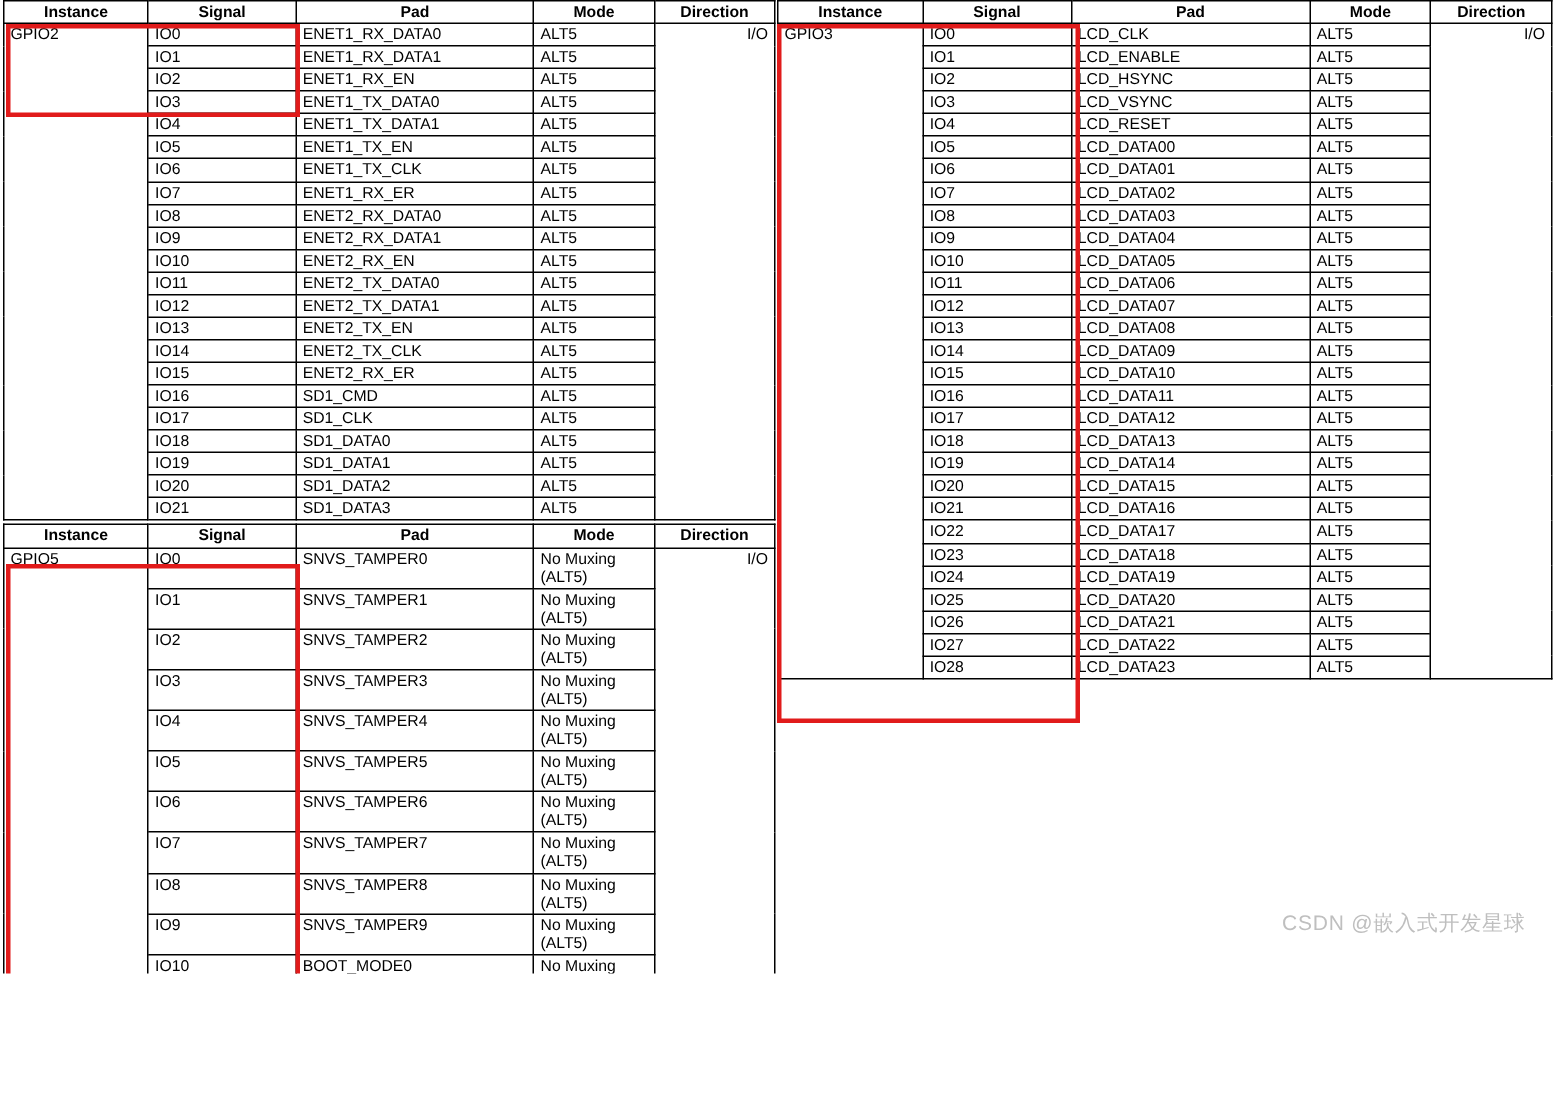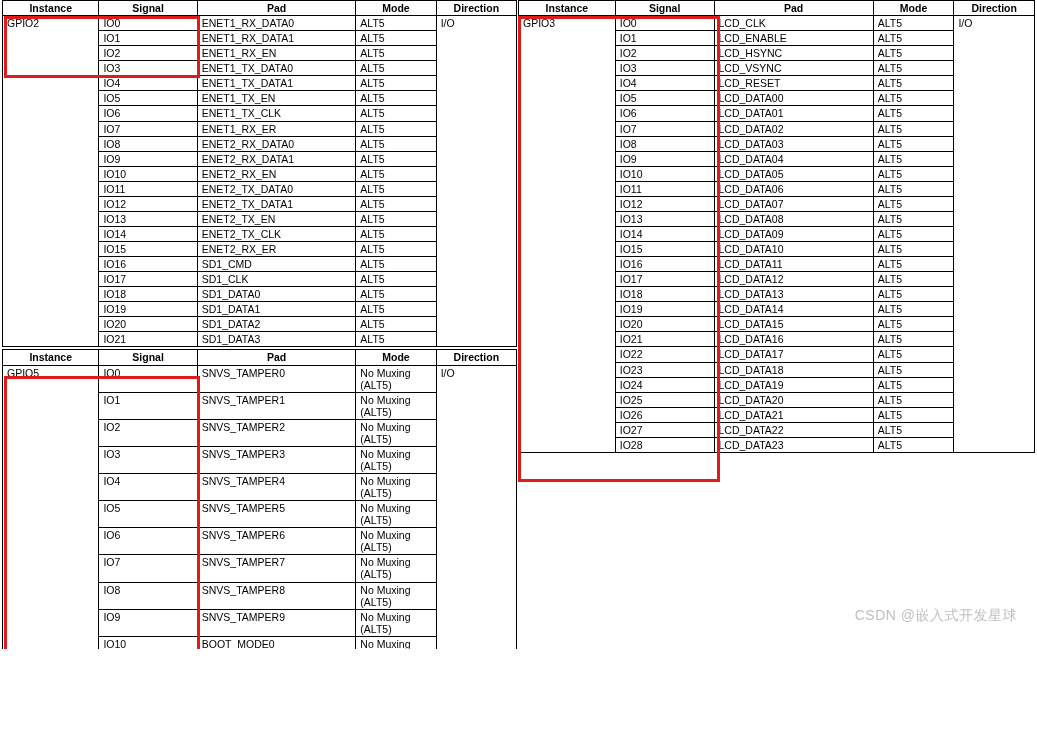--- a/index.html
+++ b/index.html
@@ -2,21 +2,21 @@
 <html><head>
 <meta charset="utf-8">
 <style>
   html,body{margin:0;padding:0;background:#fff;font-family:Arial,Helvetica,sans-serif;color:#000;}
   .page{position:relative;width:1037px;height:649px;overflow:hidden;}
   .col-left{position:absolute;left:2px;top:0;width:515px;}
   .col-right{position:absolute;left:518px;top:0;width:517px;}
   table.data{border-collapse:collapse;width:100%;font-size:10.5px;line-height:1.15;}
   table.data th,table.data td{border:1px solid #000;padding:1px 4px 1px 4px;text-align:left;vertical-align:top;background:#fff;}
   table.data th{font-weight:bold;text-align:center;background:#fff;}
-  table.data td.dir{border-right:1px solid #000;}
+  table.data td.dir{border-right:1px solid #000;text-align:right;}
   .stack{margin-top:2px;}
   
   col.c-inst{width:96px;}
   col.c-sig {width:98px;}
   col.c-pad {width:158px;}
   col.c-mode{width:80px;}
   col.c-dir {width:80px;}
   
   .hl{position:absolute;border:3px solid #e11b1b;pointer-events:none;box-sizing:border-box;}
   

